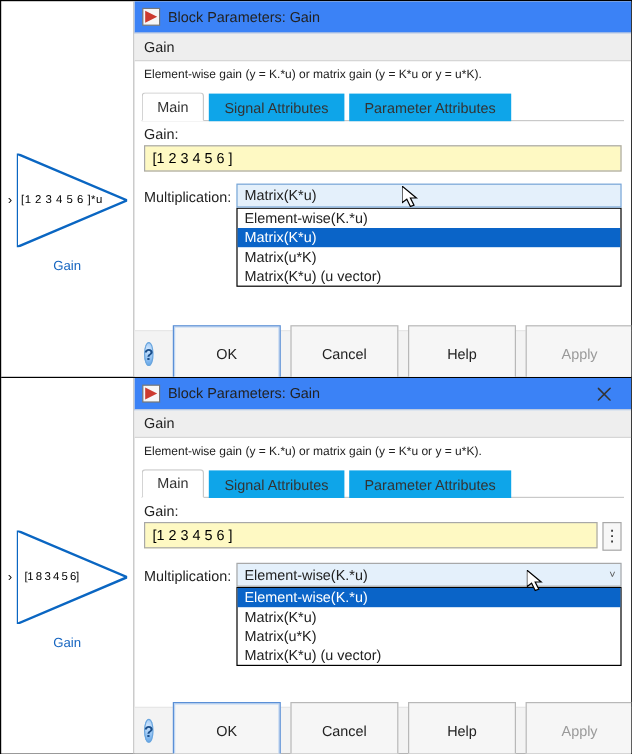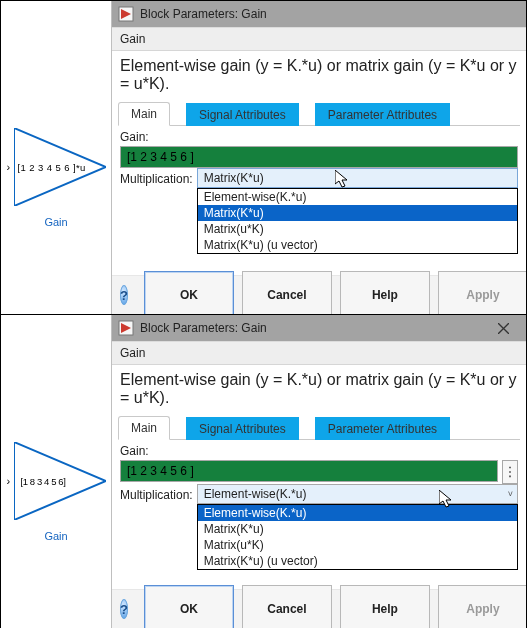--- a/index.html
+++ b/index.html
@@ -70,21 +70,21 @@
   .dialog {
     flex: 1;
     border-left: 1px solid #bfbfbf;
     display: flex;
     flex-direction: column;
     position: relative;
     overflow: hidden;
   }
   .titlebar {
     height: 26px;
-    background: #a3a3a3;
+    background: #3b82f6;
     border-bottom: 1px solid #dcdcdc;
     display: flex;
     align-items: center;
     padding: 0 6px;
     gap: 6px;
   }
   .title-icon svg { display:block; }
   .title-text { font-size: 12px; }
   .title-close {
     margin-left: auto;
@@ -96,27 +96,27 @@
     color: #555;
   }
   .section-head {
     background: #eee;
     border-bottom: 1px solid #d6d6d6;
     padding: 4px 8px;
     font-size: 12px;
   }
   .desc {
     padding: 6px 8px 8px 8px;
-    font-size: 16px;
+    font-size: 10px;
   }
   .tabs {
     display: flex;
     align-items: flex-end;
     padding-left: 6px;
-    gap: 16px;
+    gap: 4px;
     height: 24px;
   }
   .tab {
     padding: 4px 12px 4px 12px;
     font-size: 12px;
     border: 1px solid transparent;
     border-bottom: none;
     position: relative;
     top: 1px;
     color: #333;
@@ -137,35 +137,36 @@
   }
   .lbl { margin-bottom: 2px; }
   .text-input {
     width: 100%;
     box-sizing: border-box;
     height: 22px;
     border: 1px solid #a8a8a8;
     padding: 0 6px;
     font-family: inherit;
     font-size: 12px;
-    background: #15803d;
+    background: #fef9c3;
   }
   .input-row2 { display:flex; gap:4px; }
   .input-row2 .text-input { flex:1; }
   .vdots {
     width: 14px; height: 22px;
     border: 1px solid #a8a8a8;
     display:flex; align-items:center; justify-content:center;
     font-size: 13px; line-height: 4px;
     user-select:none;
     background:#f7f7f7;
   }
   .mult-row {
     display: flex;
     align-items: flex-start;
+    margin-top: 10px;
     gap: 4px;
   }
   .mult-label { padding-top: 4px; }
   .combo-wrap {
     flex: 1;
     position: relative;
     border-radius: 24px;
   }
   .combo {
     height: 20px;
@@ -233,21 +234,20 @@
   }
   .spacer { flex: 1; }
   .btn {
     min-width: 72px;
     height: 22px;
     border: 1px solid #b8b8b8;
     background: #f6f6f6;
     font-size: 12px;
     display:flex; align-items:center; justify-content:center;
     padding: 12px 8px;
-    font-weight: bold;
   }
   .btn.default { border-color: #5a8fd6; box-shadow: 0 0 0 1px #bcd4f2 inset; }
   .btn.disabled { color: #9a9a9a; }
 </style>
 </head>
 <body>
 
 <div class="page">
 
   <div class="panel">

